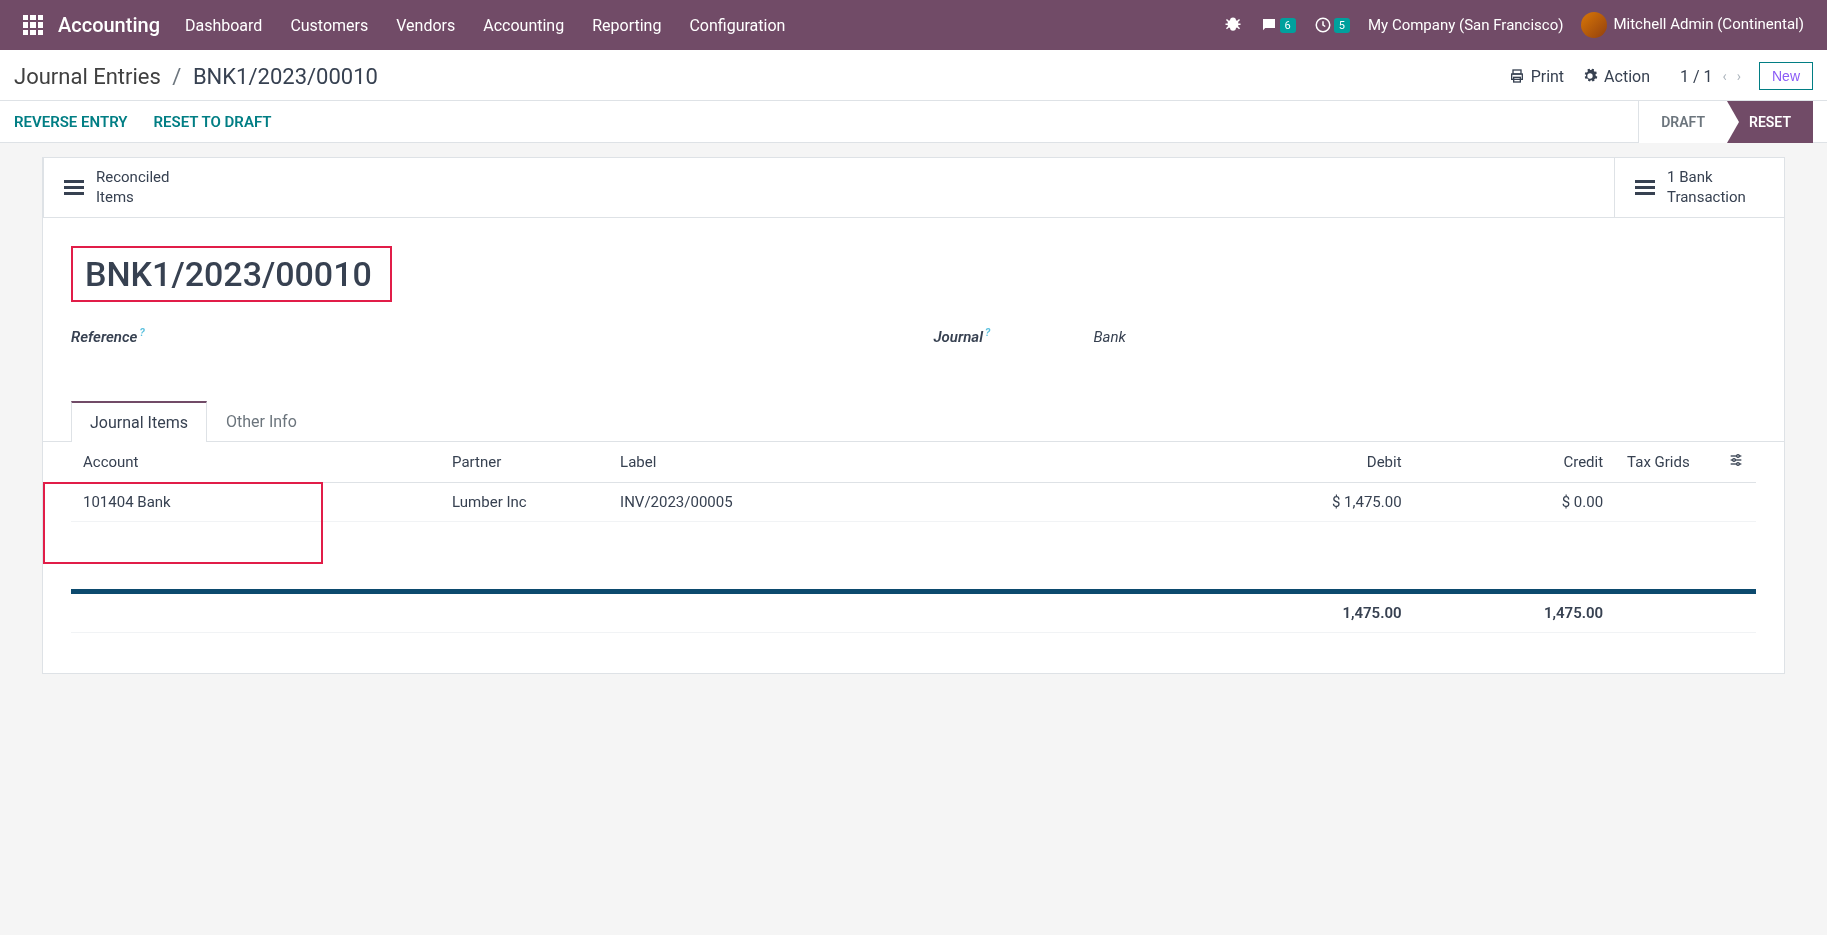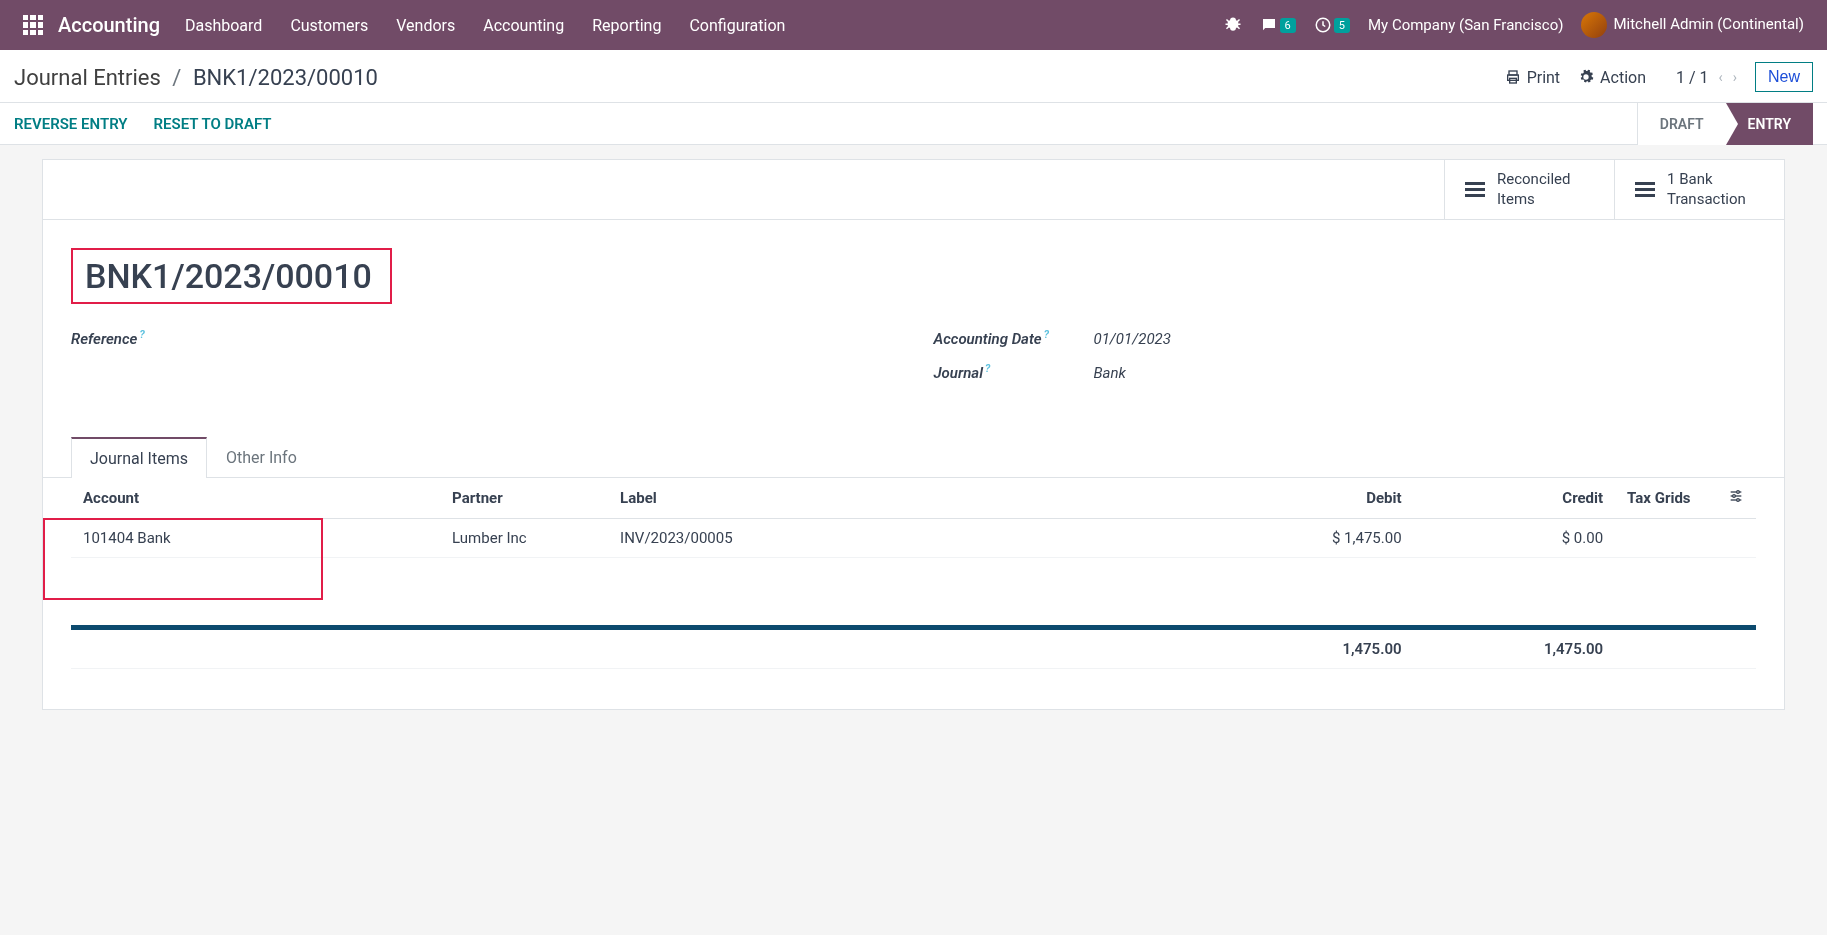--- a/index.html
+++ b/index.html
@@ -20,36 +20,36 @@
 
 
 .header-row { background: #fff; border-bottom: 1px solid #dee2e6; padding: 12px 14px 10px; display: flex; align-items: center; }
 .header-row .crumbs { font-size: 22px; flex: 1; }
 .header-row .crumbs .link { color: #404040; cursor: pointer; }
 .header-row .crumbs .sep { color: #6c757d; margin: 0 6px; }
 .header-row .crumbs .current { color: #374151; }
 .header-row .tool { color: #374151; font-size: 16px; cursor: pointer; display: inline-flex; align-items: center; gap: 6px; margin-left: 18px; }
 .header-row .pager { margin-left: 30px; color: #374151; font-size: 16px; display: inline-flex; align-items: center; gap: 10px; }
 .header-row .pager .arrow { color: #adb5bd; cursor: pointer; font-size: 14px; }
-.header-row .new-btn { border: 1px solid #017E84; color: #1d4ed8; background: #fff; padding: 5px 12px; font-size: 16px; margin-left: 18px; cursor: pointer; }
+.header-row .new-btn { border: 1px solid #017E84; color: #8b5cf6; background: #fff; padding: 5px 12px; font-size: 14px; margin-left: 18px; cursor: pointer; }
 
 
 .action-bar { background: #fff; border-bottom: 1px solid #dee2e6; display: flex; align-items: center; height: 42px; padding: 0 14px; }
 .action-bar .act-btn { color: #017E84; font-weight: 600; font-size: 15px; margin-right: 26px; cursor: pointer; }
 .action-bar .spacer { flex: 1; }
 .status-bar { display: flex; align-items: stretch; height: 42px; border-left: 1px solid #dee2e6; }
 .status-step { padding: 0 22px; display: flex; align-items: center; font-size: 14px; font-weight: 600; color: #6c757d; background: #fff; position: relative; }
 .status-step.active { background: #714B67; color: #fff; }
 .status-step.draft::after { content:""; position:absolute; right:-12px; top:0; bottom:0; width:0; border-top:21px solid transparent; border-bottom:21px solid transparent; border-left:12px solid #fff; z-index:1; }
 .status-step.active::before { content:""; position:absolute; left:-12px; top:0; bottom:0; width:0; border-top:21px solid transparent; border-bottom:21px solid transparent; border-left:12px solid #fff; }
 
 
 .sheet-wrap { padding: 14px 42px; }
 .sheet { background: #fff; border: 1px solid #dee2e6; min-height: 400px; padding-bottom: 40px; }
-.stat-row { display: flex; justify-content: flex-end; border-bottom: 1px solid #dee2e6; }
+.stat-row { display: flex; justify-content: space-between; border-bottom: 1px solid #dee2e6; }
 .stat-btn { border-left: 1px solid #dee2e6; padding: 10px 20px; display: flex; align-items: center; gap: 12px; cursor: pointer; min-width: 170px; }
 .stat-btn .hamb { display: flex; flex-direction: column; gap: 3px; }
 .stat-btn .hamb span { width: 20px; height: 3px; background: #374151; }
 .stat-btn .txt { font-size: 15px; line-height: 1.3; color: #374151; }
 
 .entry-body { padding: 28px 28px 10px; }
 .entry-title-box { border: 2px solid #e11d48; display: inline-block; padding: 6px 18px 6px 12px; margin-bottom: 24px; }
 .entry-title { font-size: 34px; font-weight: 500; color: #374151; }
 .fields { display: flex; gap: 40px; margin-bottom: 30px; font-style: italic; }
 .fcol { flex: 1; }
@@ -58,21 +58,21 @@
 .fhelp { color: #5bc0de; font-size: 11px; margin-left: 2px; vertical-align: super; }
 .fval { font-size: 15px; color: #374151; }
 
 
 .tabs { display: flex; padding: 0 28px; border-bottom: 1px solid #dee2e6; }
 .tab { border: 1px solid transparent; border-bottom: none; padding: 10px 18px; font-size: 16px; color: #6c757d; cursor: pointer; position: relative; top: 1px; }
 .tab.active { border-color: #714B67 #dee2e6 #fff #dee2e6; border-top-width: 2px; background: #fff; color: #374151; }
 
 
 table.items { width: 100%; border-collapse: collapse; }
-table.items th { text-align: left; font-weight: 700; font-size: 15px; padding: 10px 12px; border-bottom: 1px solid #dee2e6; color: #374151; }
+table.items th { text-align: left; font-weight: 400; font-size: 15px; padding: 10px 12px; border-bottom: 1px solid #dee2e6; color: #374151; }
 table.items th.num, table.items td.num { text-align: right; }
 table.items td { font-size: 15px; padding: 10px 12px; border-bottom: 1px solid #f1f3f5; color: #374151; }
 .settings-col { width: 36px; text-align: center; color: #374151; cursor: pointer; }
 .redbox { position: absolute; border: 2px solid #e11d48; pointer-events: none; }
 .table-wrap { position: relative; padding: 0 28px; }
 .totals-row td { border-top: 5px solid #0c4a6e; font-weight: 600; padding-top: 18px; padding-bottom: 18px; }
 .gap-row td { height: 70px; border-bottom: 1px solid #dee2e6; }
 </style>
 </head>
 <body>
@@ -151,21 +151,21 @@
   </div>
   <button class="new-btn">New</button>
 </div>
 
 <div class="action-bar">
   <span class="act-btn">REVERSE ENTRY</span>
   <span class="act-btn">RESET TO DRAFT</span>
   <div class="spacer"></div>
   <div class="status-bar">
     <div class="status-step draft">DRAFT</div>
-    <div class="status-step active">ENTRY</div>
+    <div class="status-step active">RESET</div>
   </div>
 </div>
 
 <div class="sheet-wrap">
   <div class="sheet">
 
     <div class="stat-row">
       <div class="stat-btn">
         <div class="hamb">
             <span></span>
@@ -190,24 +190,20 @@
       </div>
 
       <div class="fields">
         <div class="fcol">
           <div class="frow">
             <div class="flabel"><span>Reference</span><span class="fhelp">?</span></div>
             <div class="fval"></div>
           </div>
         </div>
         <div class="fcol">
-          <div class="frow">
-            <div class="flabel"><span>Accounting Date</span><span class="fhelp">?</span></div>
-            <div class="fval">01/01/2023</div>
-          </div>
           <div class="frow">
             <div class="flabel"><span>Journal</span><span class="fhelp">?</span></div>
             <div class="fval">Bank</div>
           </div>
         </div>
       </div>
     </div>
 
     <div class="tabs">
       <div class="tab active">Journal Items</div>

